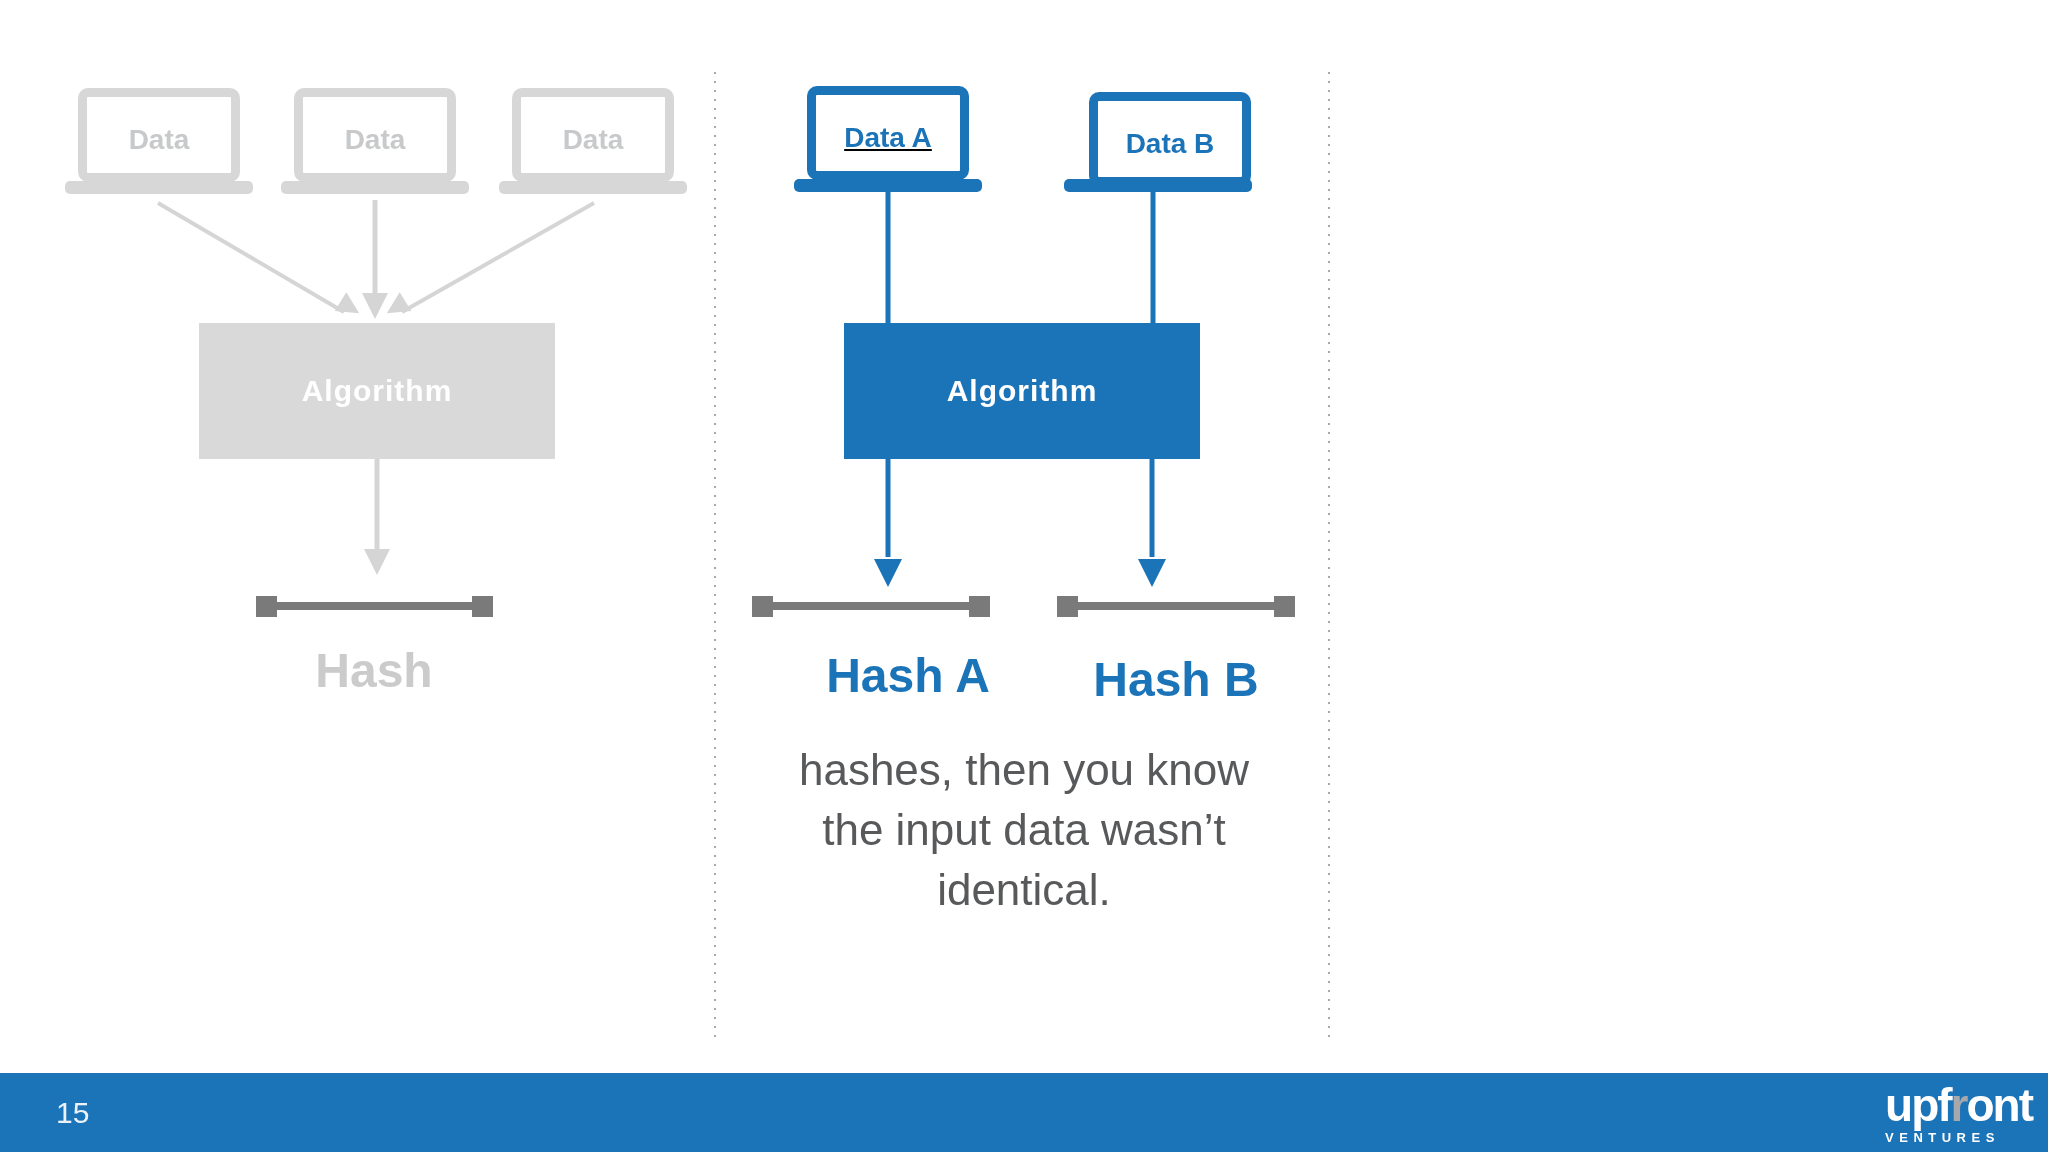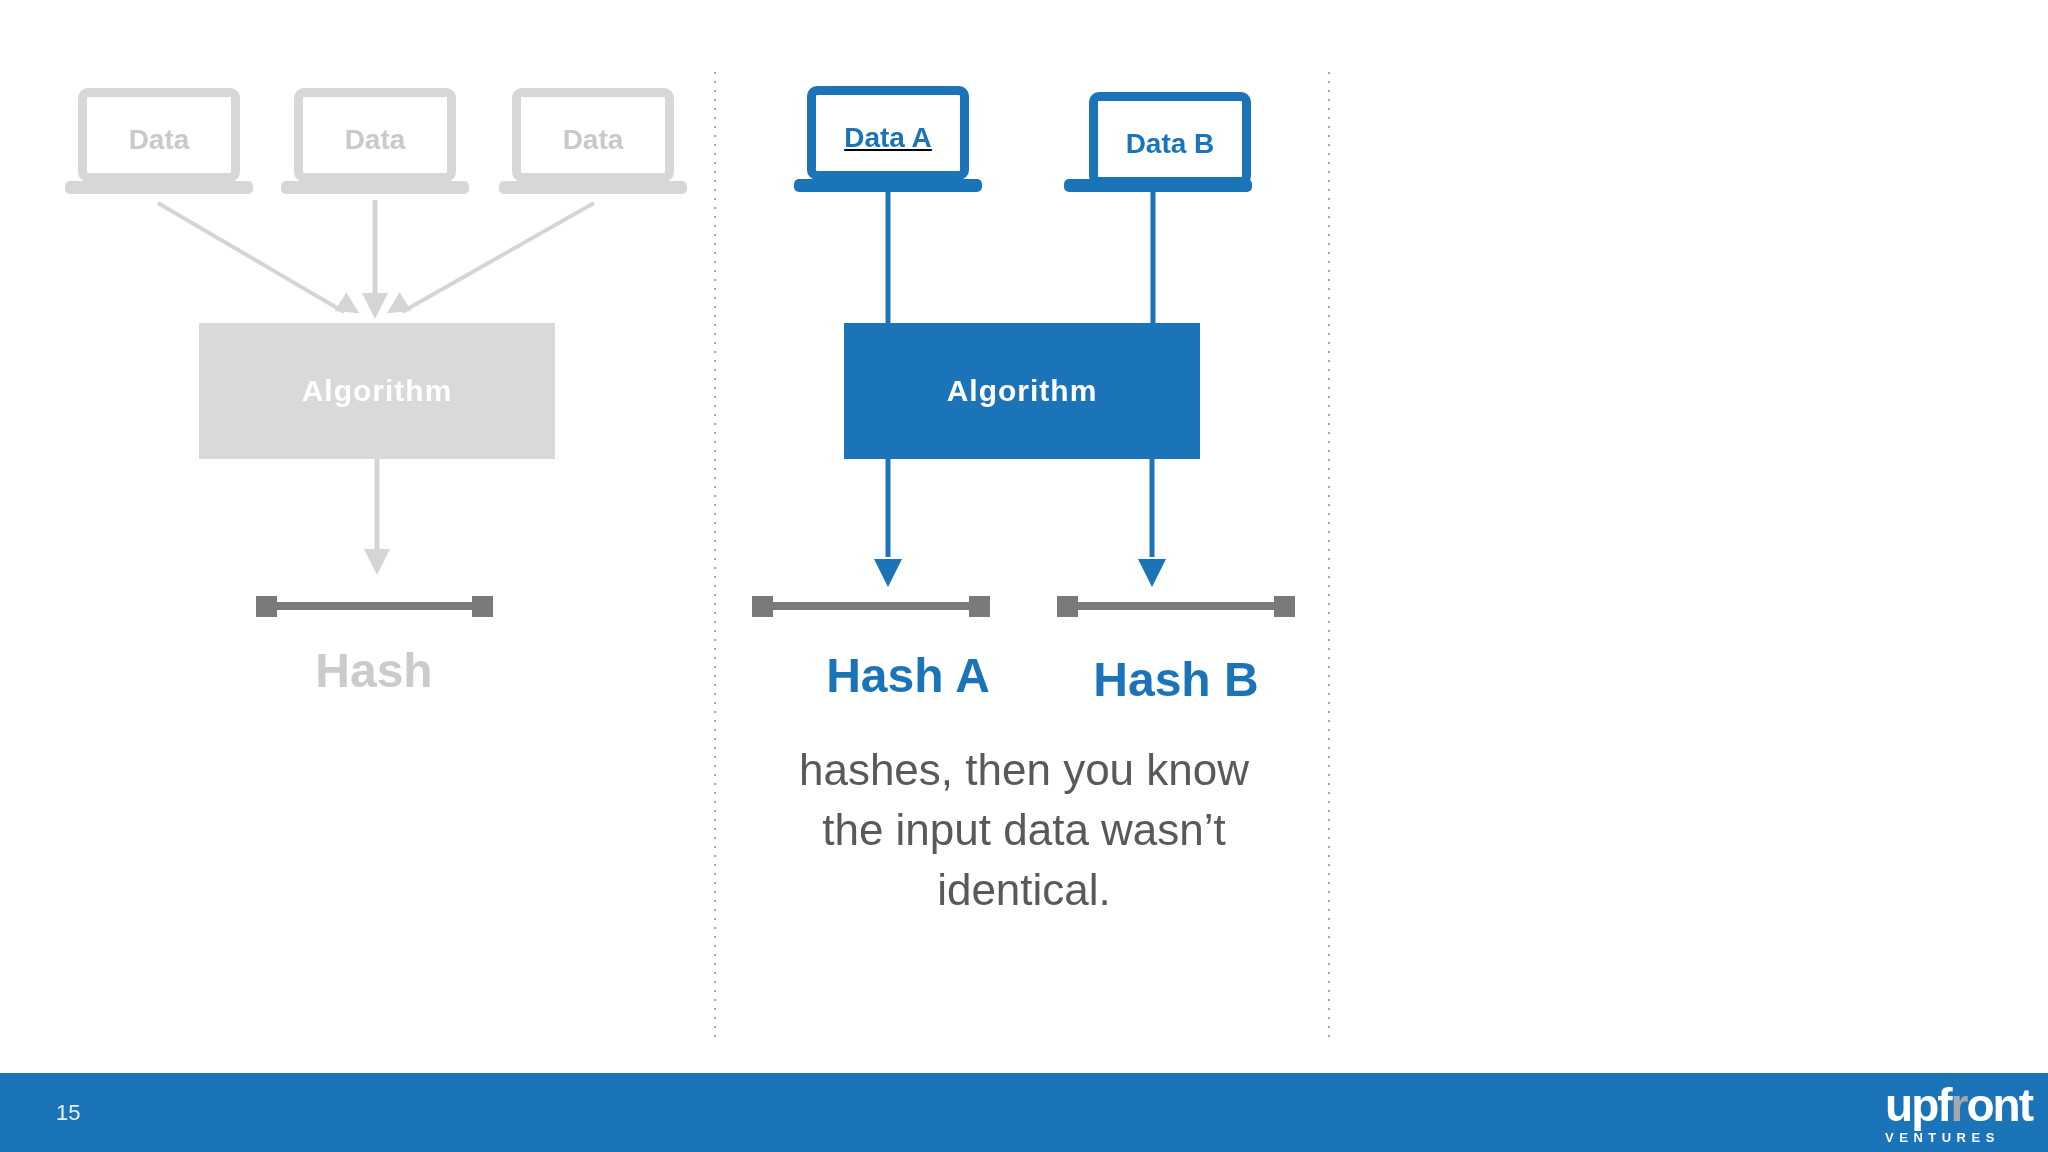--- a/index.html
+++ b/index.html
@@ -35,21 +35,21 @@
   .caption{position:absolute;left:724px;top:740px;width:600px;text-align:center;
            color:#58595B;font-size:44px;line-height:60px;font-weight:normal;}
 
   
   .dotted{position:absolute;top:72px;width:2px;height:966px;
           background-image:repeating-linear-gradient(to bottom,#A8A8A8 0 2px,transparent 2px 9px);}
 
   
   .footer{position:absolute;left:0;top:1073px;width:2048px;height:79px;background:#1B73B8;}
   .page-num{position:absolute;left:56px;top:0;height:79px;display:flex;align-items:center;
-            color:#ECF2F8;font-size:22px;}
+            color:#ECF2F8;font-size:30px;}
   .logo{position:absolute;right:16px;top:9px;text-align:left;line-height:1;}
   .logo-word{color:#ffffff;font-size:46px;font-weight:bold;letter-spacing:-2px;}
   .logo-accent{color:#A6A8AB;}
   .logo-sub{color:#ffffff;font-size:13px;letter-spacing:5.5px;margin-top:3px;font-weight:bold;}
 </style>
 </head>
 <body>
 
 <div class="slide">
 

